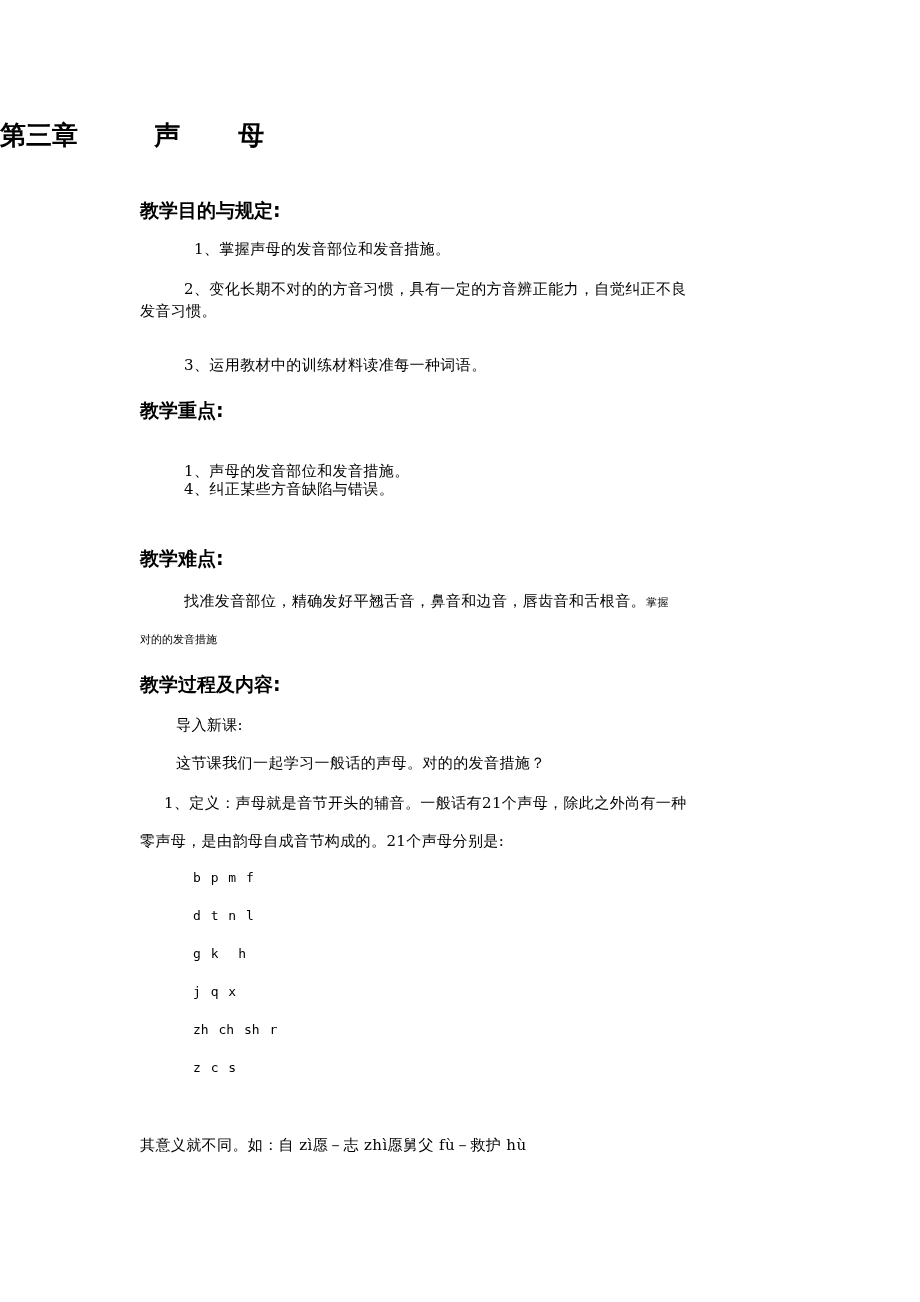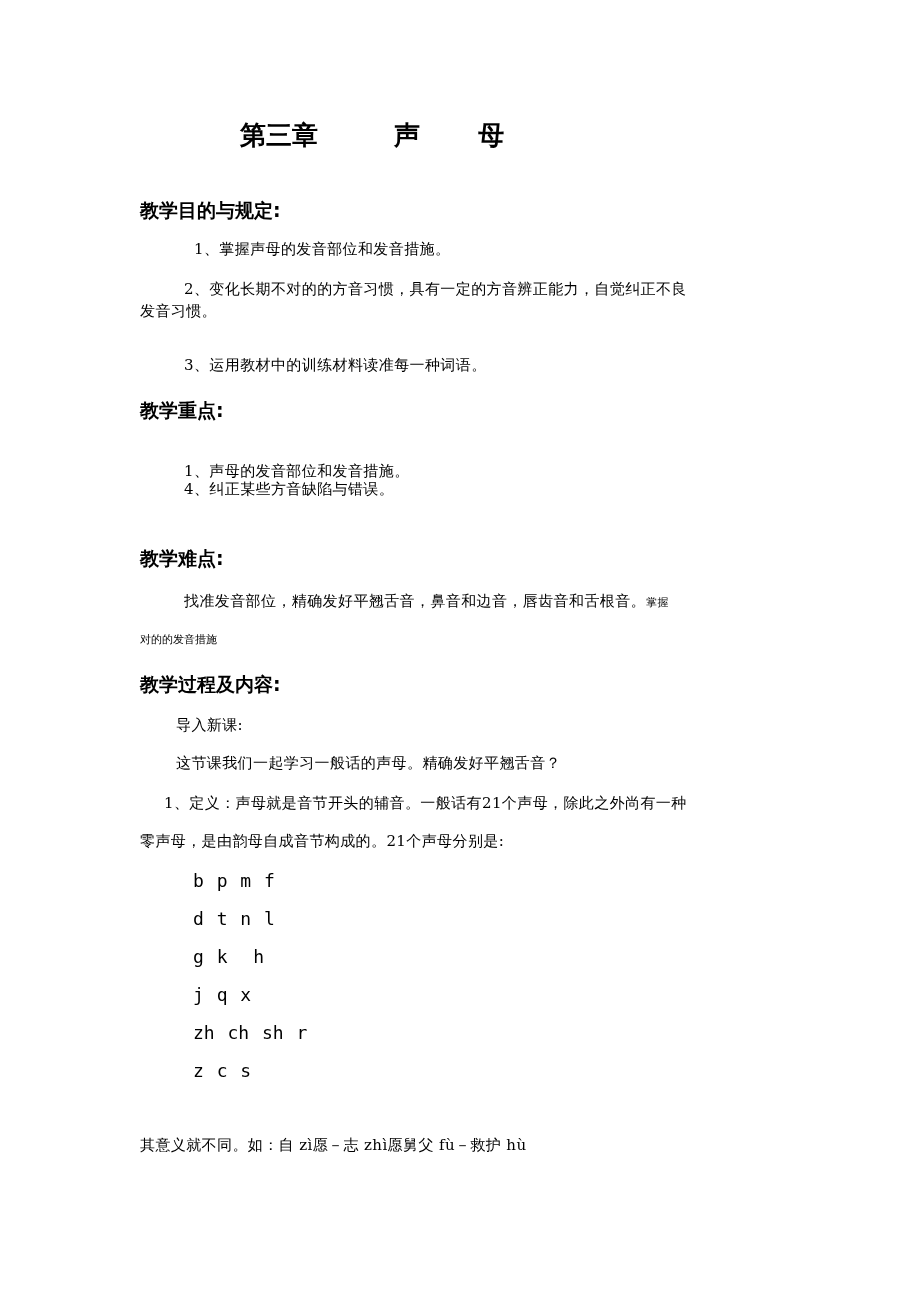--- a/index.html
+++ b/index.html
@@ -1,27 +1,27 @@
 <!DOCTYPE html>
 <html><head>
 <meta charset="utf-8">
 <style>
   html, body { margin: 0; padding: 0; background: #ffffff; }
   body { width: 920px; height: 1302px; position: relative; overflow: hidden;
          font-family: "DejaVu Serif", "Liberation Serif", serif; color: #000; }
   .page { position: absolute; left: 0; top: 0; width: 920px; height: 1302px; }
   .abs { position: absolute; white-space: nowrap; }
   .title { font-family: "DejaVu Sans", "Liberation Sans", sans-serif; font-weight: bold;
-           font-size: 26px; top: 118px; left: 0; width: 744px; text-align: center; }
+           font-size: 26px; top: 118px; left: 0; width: 744px; text-align: left; }
   .title span { display: inline-block; }
   .h { font-family: "DejaVu Sans", "Liberation Sans", sans-serif; font-weight: bold;
        font-size: 19px; left: 140px; text-align: right; }
   .p { font-size: 15px; letter-spacing: 0.4px; }
   .small { font-size: 11px; }
-  .pin { font-family: "DejaVu Sans Mono", "Liberation Mono", monospace; font-size: 18px; left: 193px; word-spacing: 2px; }
+  .pin { font-family: "DejaVu Sans Mono", "Liberation Mono", monospace; font-size: 13px; left: 193px; word-spacing: 2px; }
 </style>
 </head>
 <body>
 
 <div class="page">
 
   <div class="abs title">
     <span>第三章</span>
     <span style="width:58px"></span>
     <span>声</span>
@@ -40,21 +40,21 @@
   <div class="abs p" style="top:480px;left:184px">4、纠正某些方音缺陷与错误。</div>
 
   <div class="abs h" style="top:546px">教学难点:</div>
   <div class="abs p" style="top:592px;left:184px">
     <span>找准发音部位，精确发好平翘舌音，鼻音和边音，唇齿音和舌根音。</span><span class="small">掌握</span>
   </div>
   <div class="abs small" style="top:632px;left:140px">对的的发音措施</div>
 
   <div class="abs h" style="top:672px">教学过程及内容:</div>
   <div class="abs p" style="top:716px;left:176px">导入新课:</div>
-  <div class="abs p" style="top:754px;left:176px">这节课我们一起学习一般话的声母。精确发好平翘舌音？</div>
+  <div class="abs p" style="top:754px;left:176px">这节课我们一起学习一般话的声母。对的的发音措施？</div>
   <div class="abs p" style="top:794px;left:164px">1、定义：声母就是音节开头的辅音。一般话有21个声母，除此之外尚有一种</div>
   <div class="abs p" style="top:832px;left:140px">零声母，是由韵母自成音节构成的。21个声母分别是:</div>
 
   <div class="abs pin" style="top:870px">b p m f</div>
   <div class="abs pin" style="top:908px">d t n l</div>
   <div class="abs pin" style="top:946px;white-space:pre">g k  h</div>
   <div class="abs pin" style="top:984px">j q x</div>
   <div class="abs pin" style="top:1022px">zh ch sh r</div>
   <div class="abs pin" style="top:1060px">z c s</div>
 

